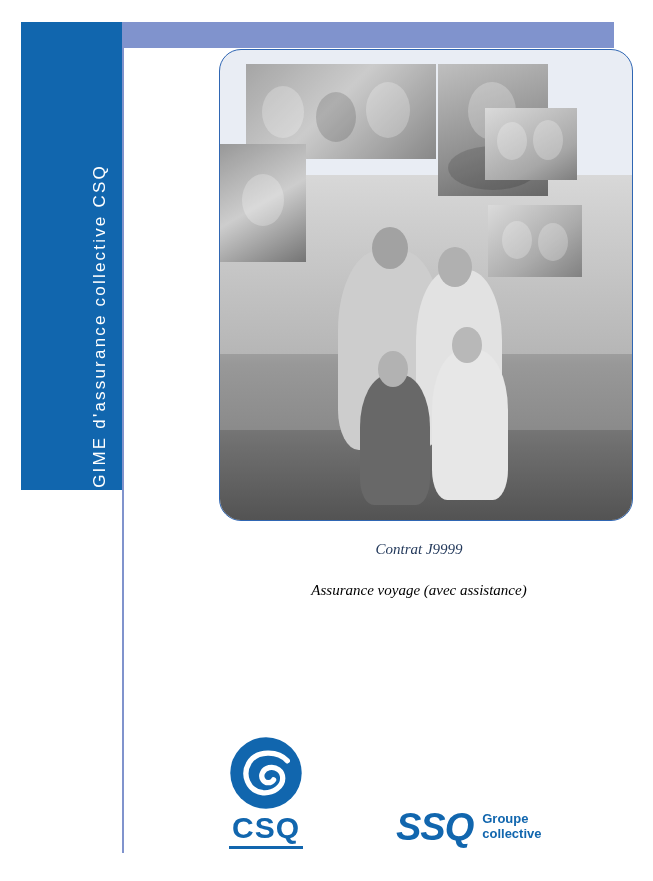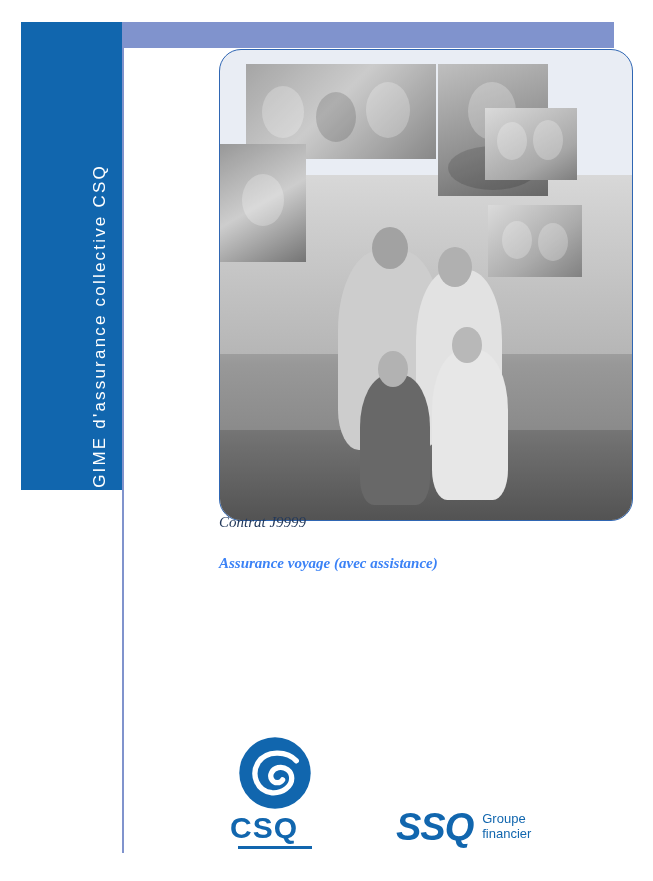--- a/index.html
+++ b/index.html
@@ -155,53 +155,55 @@
     background: linear-gradient(140deg,#d7dce1 0%, #a3acb4 60%, #79838b 100%);
   }
 
   .ph-shade1 { position:absolute; border-radius:50%; background: rgba(255,255,255,0.25); }
   .ph-shade2 { position:absolute; border-radius:50%; background: rgba(0,0,0,0.14); }
 
   
   .doc-text {
     position: absolute;
     left: 219px;
-    top: 514px;
+    top: 541px;
     width: 400px;
     color: #1a2a45;
     font-family: "Liberation Serif", serif;
+    text-align: center;
   }
   .contract-no {
     font-size: 15px;
     font-style: italic;
     color: #23395b;
     margin-bottom: 22px;
   }
   .product-line {
     font-size: 15px;
     font-style: italic;
-    font-weight: bold;
-    color: #3b82f6;
+    font-weight: normal;
+    color: #000000;
     line-height: 1.38;
     margin-bottom: 24px;
   }
   .doc-date {
     font-size: 15px;
     font-style: italic;
     font-weight: bold;
     color: #2f6fb0;
   }
 
   
   .logo-csq {
     position: absolute;
-    left: 230px;
+    left: 221px;
     top: 735px;
     width: 90px;
     height: 115px;
+    text-align: center;
   }
   .csq-mark { width: 76px; height: 76px; margin: 0 auto; display:block; }
   .csq-word {
     font-family: "Liberation Sans", sans-serif;
     font-weight: bold;
     font-size: 30px;
     letter-spacing: 1px;
     color: #1166ae;
     line-height: 1;
     margin-top: 2px;
@@ -223,21 +225,21 @@
     font-style: italic;
     font-size: 38px;
     color: #1166ae;
     letter-spacing: -1px;
     line-height: 1;
   }
   .ssq-sub {
     margin-left: 9px;
     font-family: "Liberation Sans", sans-serif;
     font-size: 13px;
-    font-weight: normal;
+    font-weight: bold;
     color: #1166ae;
     line-height: 1.12;
   }
 </style>
 </head>
 <body>
 
 <div class="page">
 
   <div class="top-band"></div>
@@ -306,17 +308,17 @@
       <path d="M78 34 C66 20 38 20 28 36 C18 52 26 74 46 76 C60 77 72 68 72 57 C72 47 63 41 54 43 C46 45 42 53 46 59 C49 64 57 64 60 59" fill="none" stroke="#ffffff" stroke-width="7" stroke-linecap="round"></path>
     </svg>
     <div class="csq-word">CSQ</div>
     <div class="csq-underline"></div>
   </div>
 
   <div class="logo-ssq">
     <div class="ssq-word">SSQ</div>
     <div class="ssq-sub">
       <div>Groupe</div>
-      <div>financier</div>
+      <div>collective</div>
     </div>
   </div>
 
 </div>
 
 </body></html>

